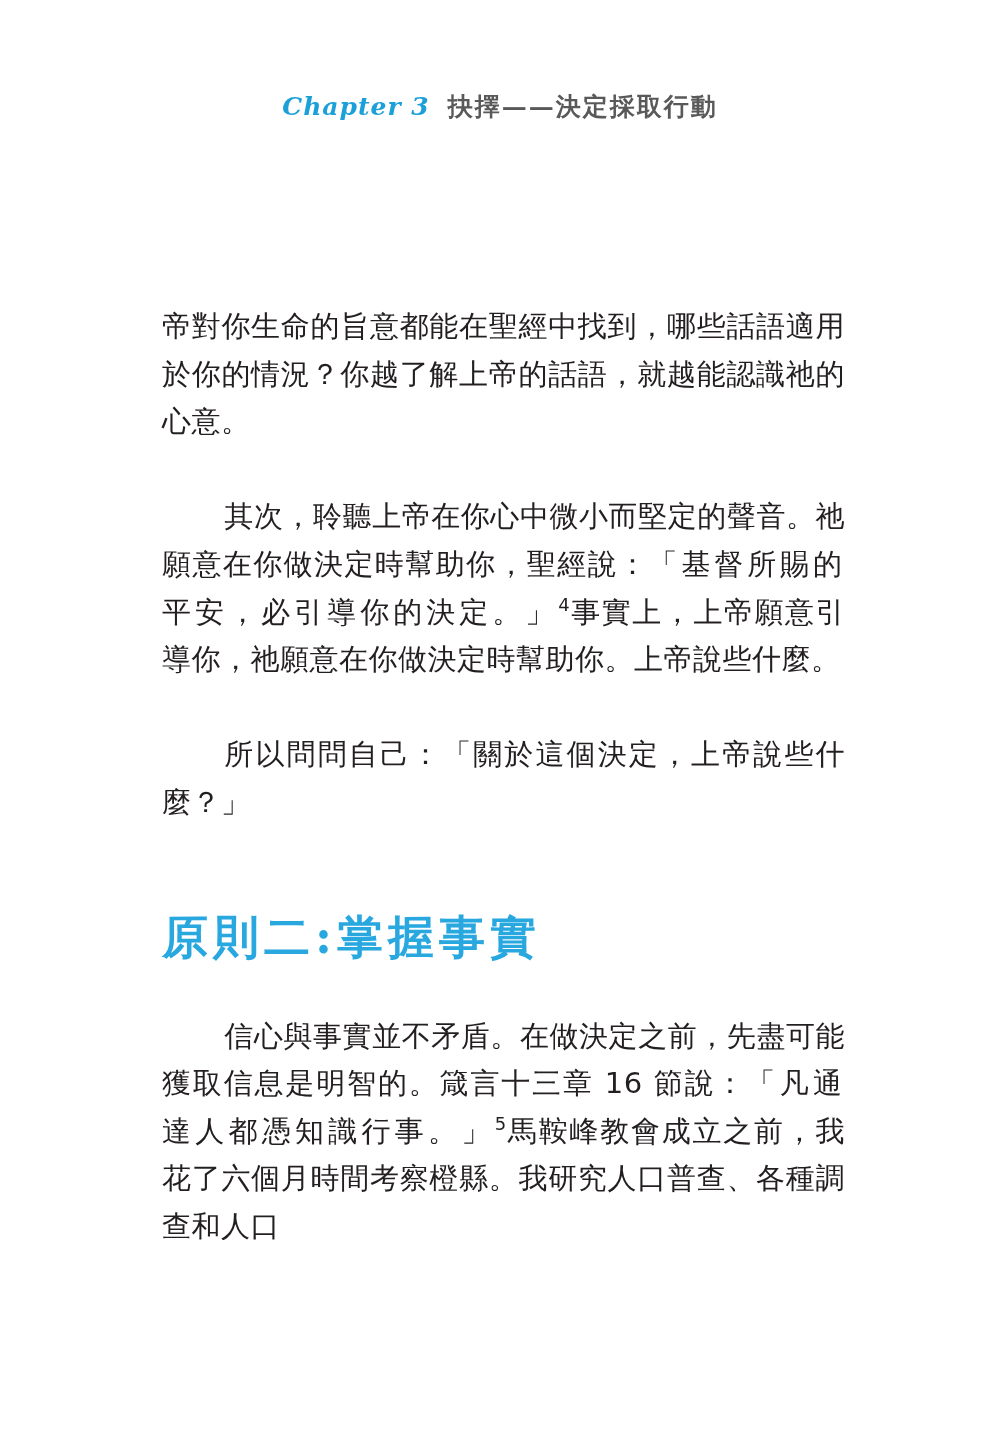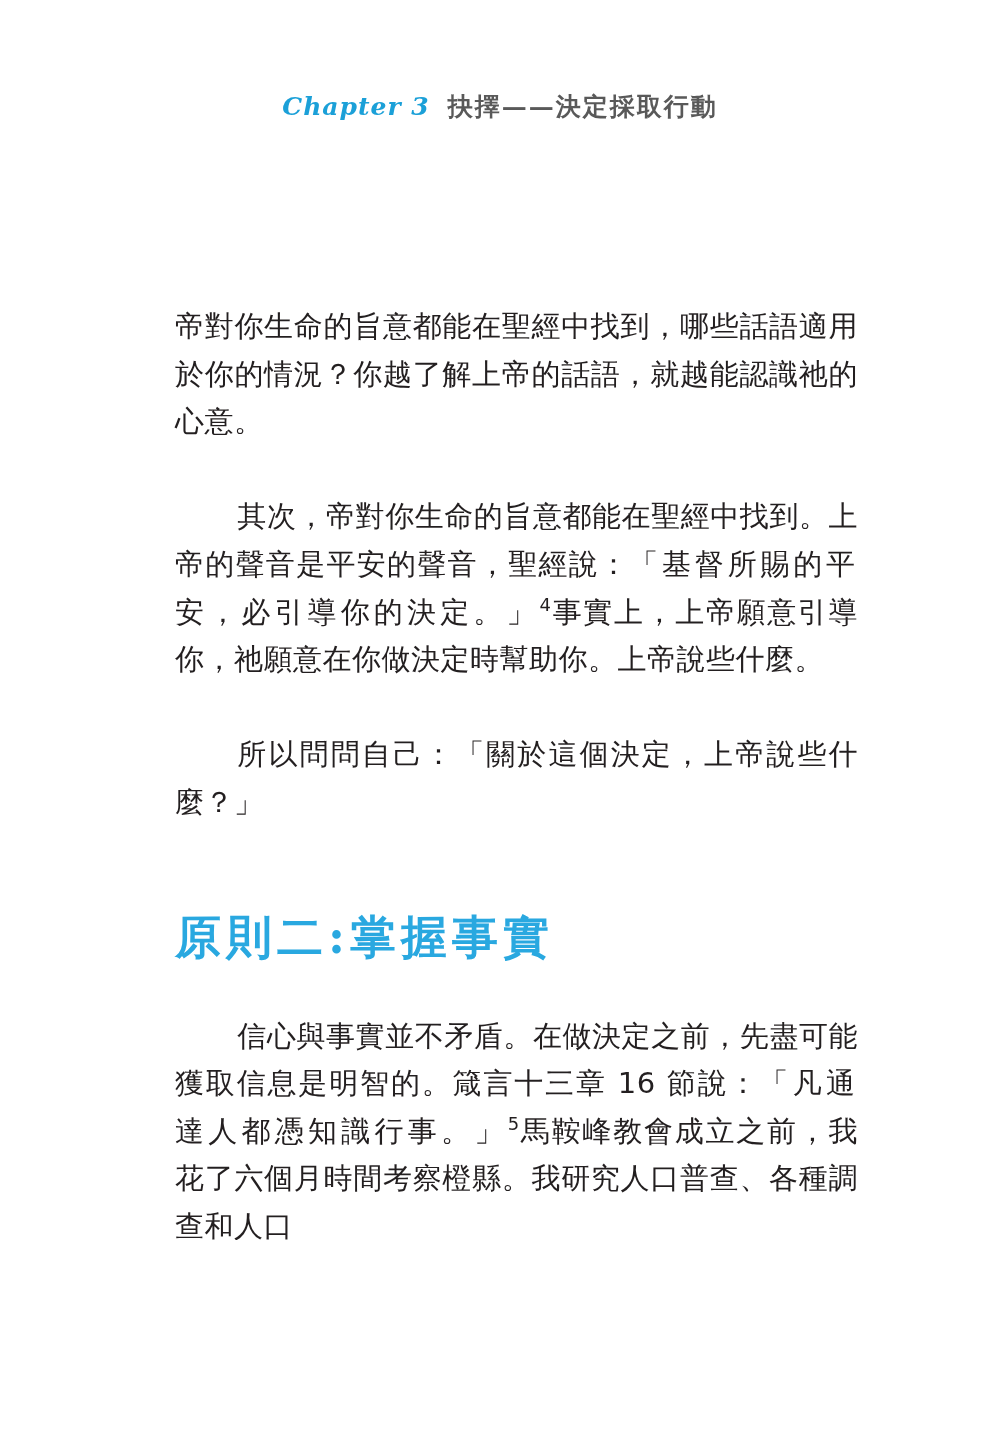--- a/index.html
+++ b/index.html
@@ -35,21 +35,21 @@
   }
   .chapter-title {
     font-family: "DejaVu Serif", "Liberation Serif", serif;
     font-weight: bold;
     color: #595959;
     letter-spacing: 2px;
   }
   
   .body-text {
     position: absolute;
-    left: 175px;
+    left: 162px;
     top: 303px;
     width: 683px;
   }
   .para {
     font-size: 29px;
     line-height: 47.6px;
     color: #231f20;
     text-align: justify;
     text-justify: inter-character;
     letter-spacing: 0.5px;
@@ -100,21 +100,21 @@
 <body>
 
 <div class="page">
 
   <div class="running-header">
     <span class="chapter-label">Chapter 3</span><span class="chapter-title">抉擇——決定採取行動</span>
   </div>
 
   <div class="body-text">
       <p class="para"><span class="seg-normal">帝對你生命的旨意都能在聖經中找到，哪些話語適用於你的情況？你越了解上帝的話語，就越能認識祂的心意。</span></p>
-      <p class="para indent"><span class="seg-normal">其次，帝對你生命的旨意都能在聖經中找到。上帝的聲音是平安的聲音，聖經說：</span><span class="seg-scripture">「基督所賜的平安，必引導你的決定。」</span><span class="seg-sup">4</span><span class="seg-normal">事實上，上帝願意引導你，祂願意在你做決定時幫助你。上帝說些什麼。</span></p>
+      <p class="para indent"><span class="seg-normal">其次，聆聽上帝在你心中微小而堅定的聲音。祂願意在你做決定時幫助你，聖經說：</span><span class="seg-scripture">「基督所賜的平安，必引導你的決定。」</span><span class="seg-sup">4</span><span class="seg-normal">事實上，上帝願意引導你，祂願意在你做決定時幫助你。上帝說些什麼。</span></p>
       <p class="para indent"><span class="seg-normal">所以問問自己：「關於這個決定，上帝說些什麼？」</span></p>
       <h2 class="section-heading">原則二:掌握事實</h2>
       <p class="para indent"><span class="seg-normal">信心與事實並不矛盾。在做決定之前，先盡可能獲取信息是明智的。箴言十三章 16 節說：</span><span class="seg-scripture">「凡通達人都憑知識行事。」</span><span class="seg-sup">5</span><span class="seg-normal">馬鞍峰教會成立之前，我花了六個月時間考察橙縣。我研究人口普查、各種調查和人口</span></p>
     </div>
 
   <div class="page-number">59</div>
 
 </div>
 
 </body></html>

